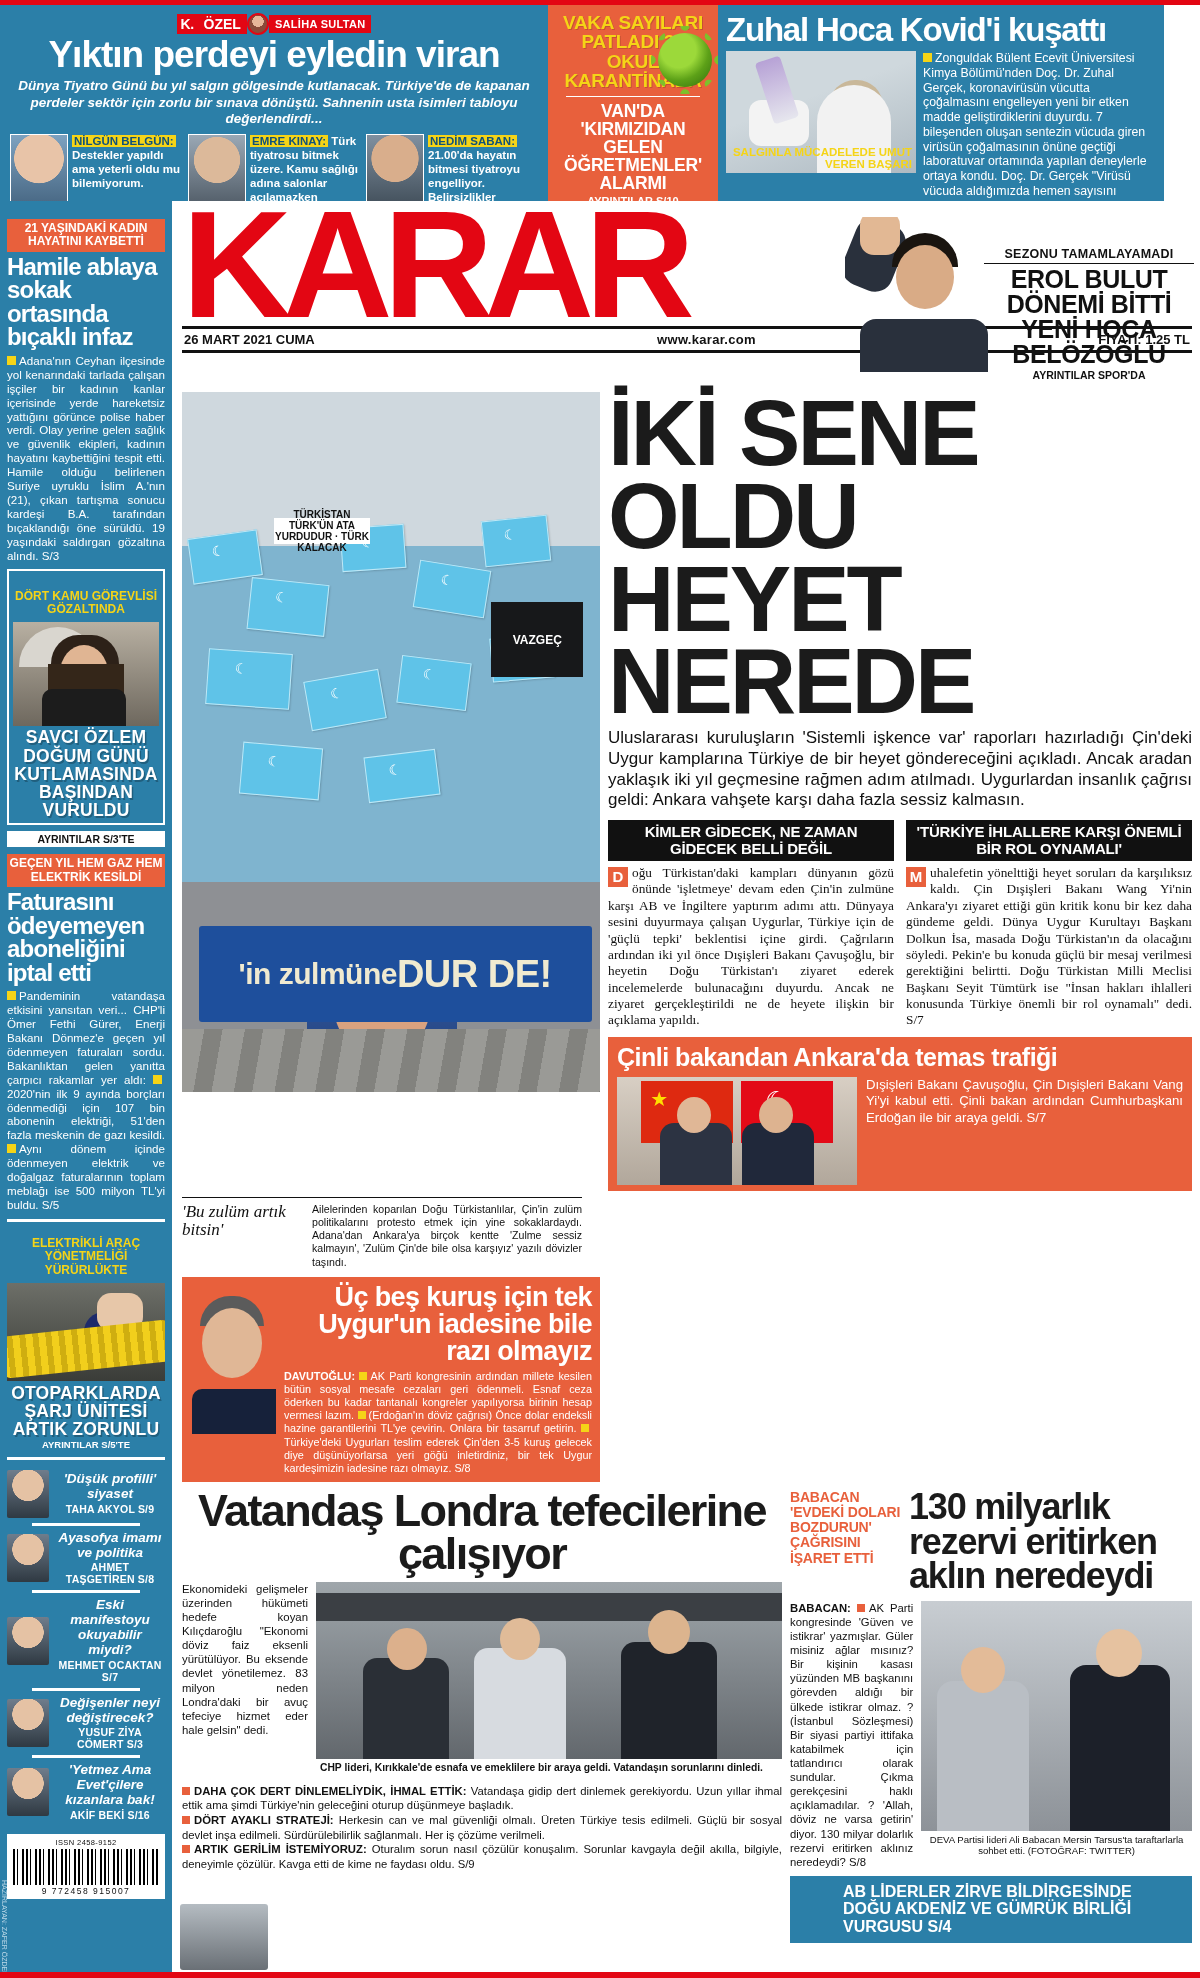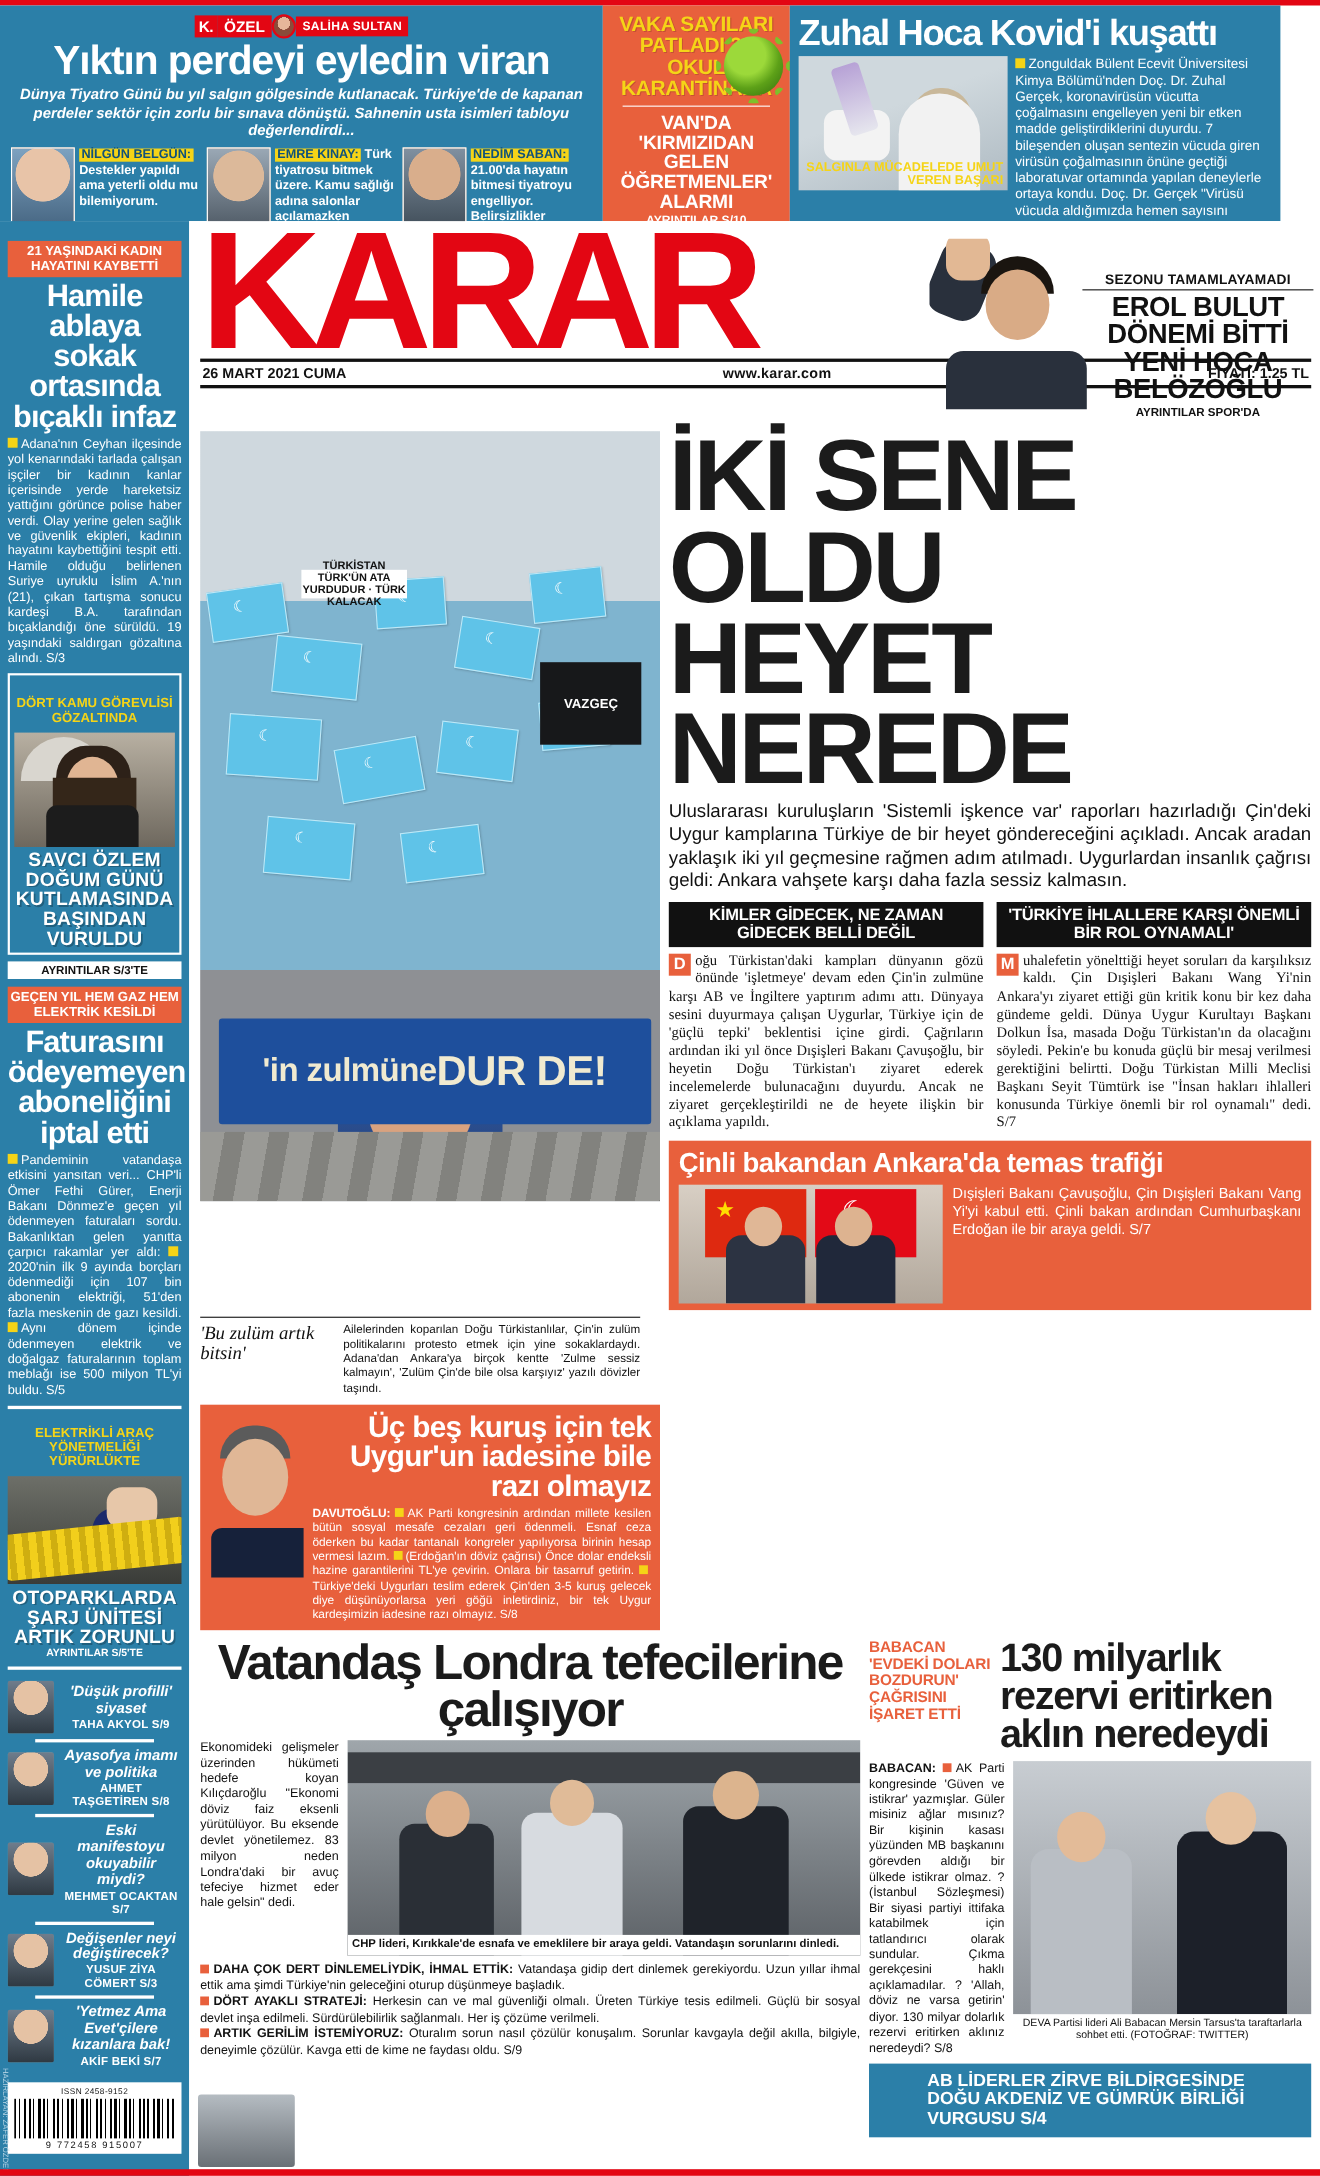--- a/index.html
+++ b/index.html
@@ -73,21 +73,21 @@
   .sqmark { display:inline-block; width:9px; height:9px; background:#f5d417; margin-right:3px;}
 
   
   .body-wrap { display:flex; width:1200px; height:1777px; }
 
   
   .leftcol { width:172px; background:#2b7fa8; padding:6px 7px; position:relative;}
   .lc-kicker { background:#e8603c; color:#fff; font-weight:bold; font-size:12px; text-align:center;
      line-height:1.12; padding:3px 2px; margin-bottom:3px;margin-top:12px;}
   .lc-kicker.y { color:#f5d417; }
-  .lc-head { color:#fff; font-weight:bold; font-size:28px; line-height:.98; text-align:center;
+  .lc-head { color:#fff; font-weight:bold; font-size:24px; line-height:.98; text-align:left;
      letter-spacing:-.8px; margin-bottom:5px;}
   .lc-body { color:#fff; font-size:11.6px; line-height:1.2; text-align:justify;}
   .lc-photo { width:100%; height:104px; margin:2px 0; overflow:hidden; position:relative;
      background:linear-gradient(#b8b0a2,#6e685e);}
   .lc-photo .girlface { position:absolute; left:32%; top:22%; width:48px; height:56px; border-radius:50%; background:#e0b593;}
   .lc-photo .girlhair { position:absolute; left:26%; top:12%; width:68px; height:72px; border-radius:40% 40% 45% 45%; background:#2d2118;}
   .lc-photo .girlhair2{ position:absolute; left:24%; top:40%; width:76px; height:58px; border-radius:0 0 40% 40%; background:#342619;}
   .lc-photo .umb { position:absolute; left:4%; top:4%; width:78px; height:40px; border-radius:40px 40px 0 0; background:#d9d6cf;}
   .lc-photo .body { position:absolute; left:20%; top:64%; width:84px; height:44px; background:#1c1c1c; border-radius:10px 10px 0 0;}
   .lc-white-head { color:#fff; font-weight:bold; font-size:17.5px; line-height:1.04; text-align:center;
@@ -392,21 +392,21 @@
           <div class="col-txt">
             <div class="col-title">Değişenler neyi değiştirecek?</div>
             <div class="col-author">YUSUF ZİYA CÖMERT S/3</div>
           </div>
         </div>
         <div class="col-div"></div>
         <div class="col-item">
           <div class="col-photo"></div>
           <div class="col-txt">
             <div class="col-title">'Yetmez Ama Evet'çilere kızanlara bak!</div>
-            <div class="col-author">AKİF BEKİ S/7</div>
+            <div class="col-author">AKİF BEKİ S/16</div>
           </div>
         </div>
       </div>
 
       <div class="barcode-box">
         <div class="bc-issn">ISSN 2458-9152</div>
         <div class="bc-bars"></div>
         <div class="bc-num">9 772458 915007</div>
       </div>
       <div class="lc-vert">HAZIRLAYAN: ZAFER ÖZDEN</div>

